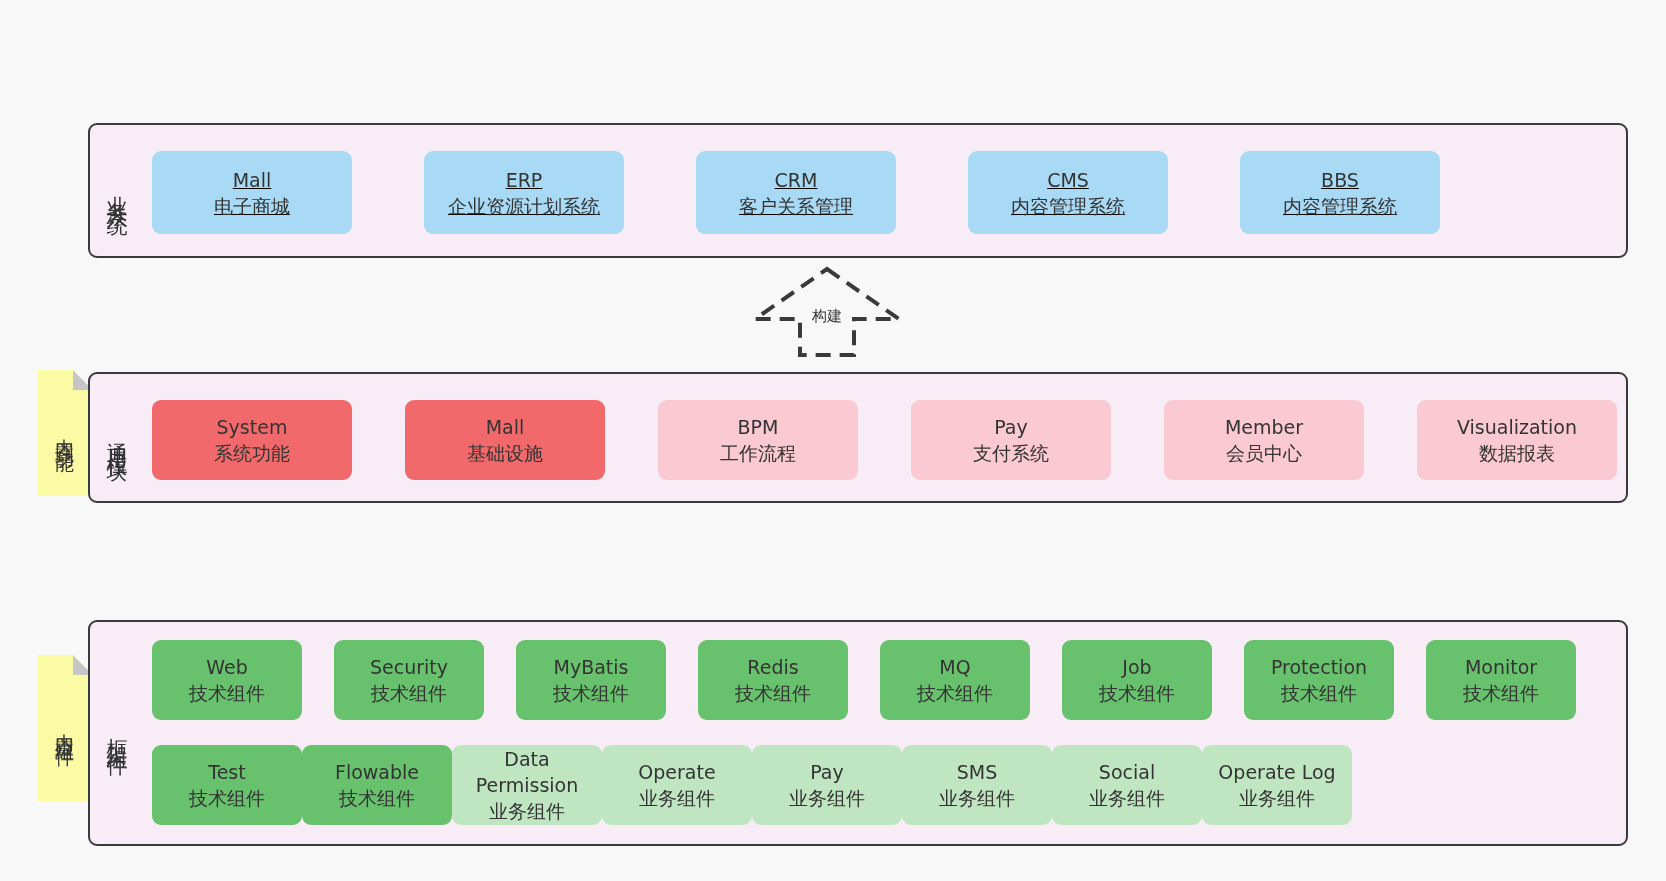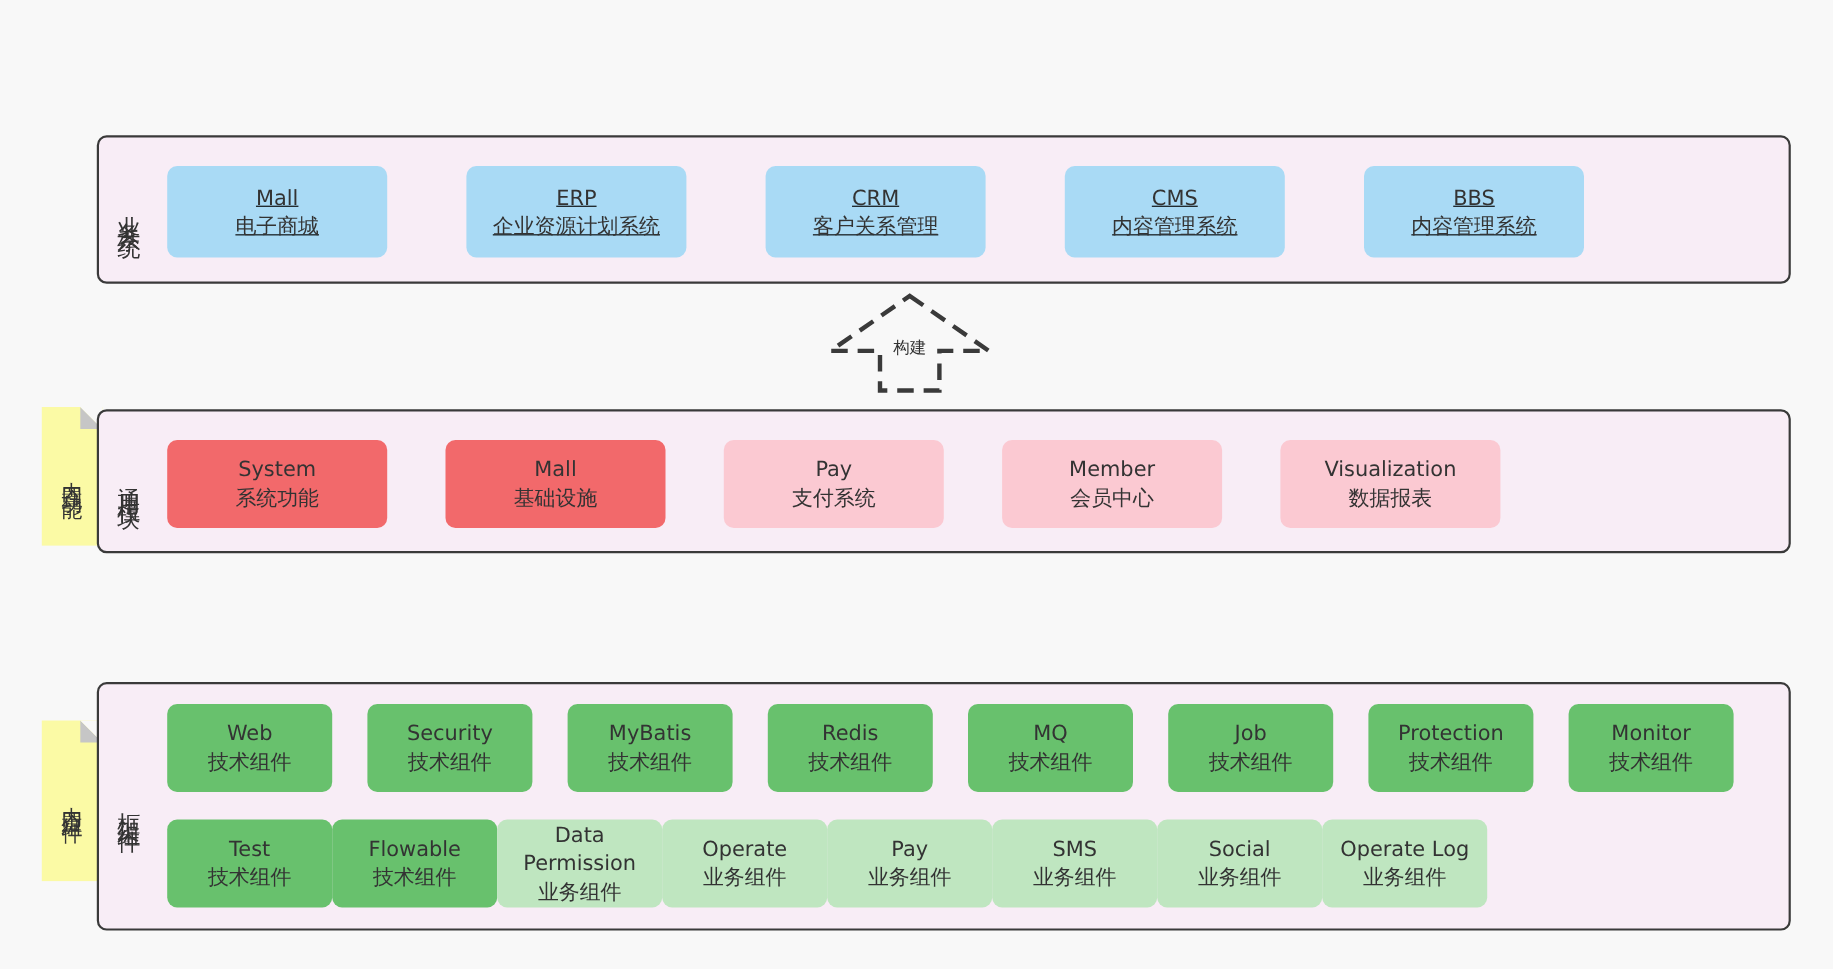--- a/index.html
+++ b/index.html
@@ -101,20 +101,24 @@
     <div class="row">
       <div class="box box-w200s red">
         <div>System</div>
         <div>系统功能</div>
       </div>
       <div class="box box-w200s red">
         <div>Mall</div>
         <div>基础设施</div>
       </div>
       <div class="box box-w200s pink">
+        <div>BPM</div>
+        <div>工作流程</div>
+      </div>
+      <div class="box box-w200s pink">
         <div>Pay</div>
         <div>支付系统</div>
       </div>
       <div class="box box-w200s pink">
         <div>Member</div>
         <div>会员中心</div>
       </div>
       <div class="box box-w200s pink">
         <div>Visualization</div>
         <div>数据报表</div>

